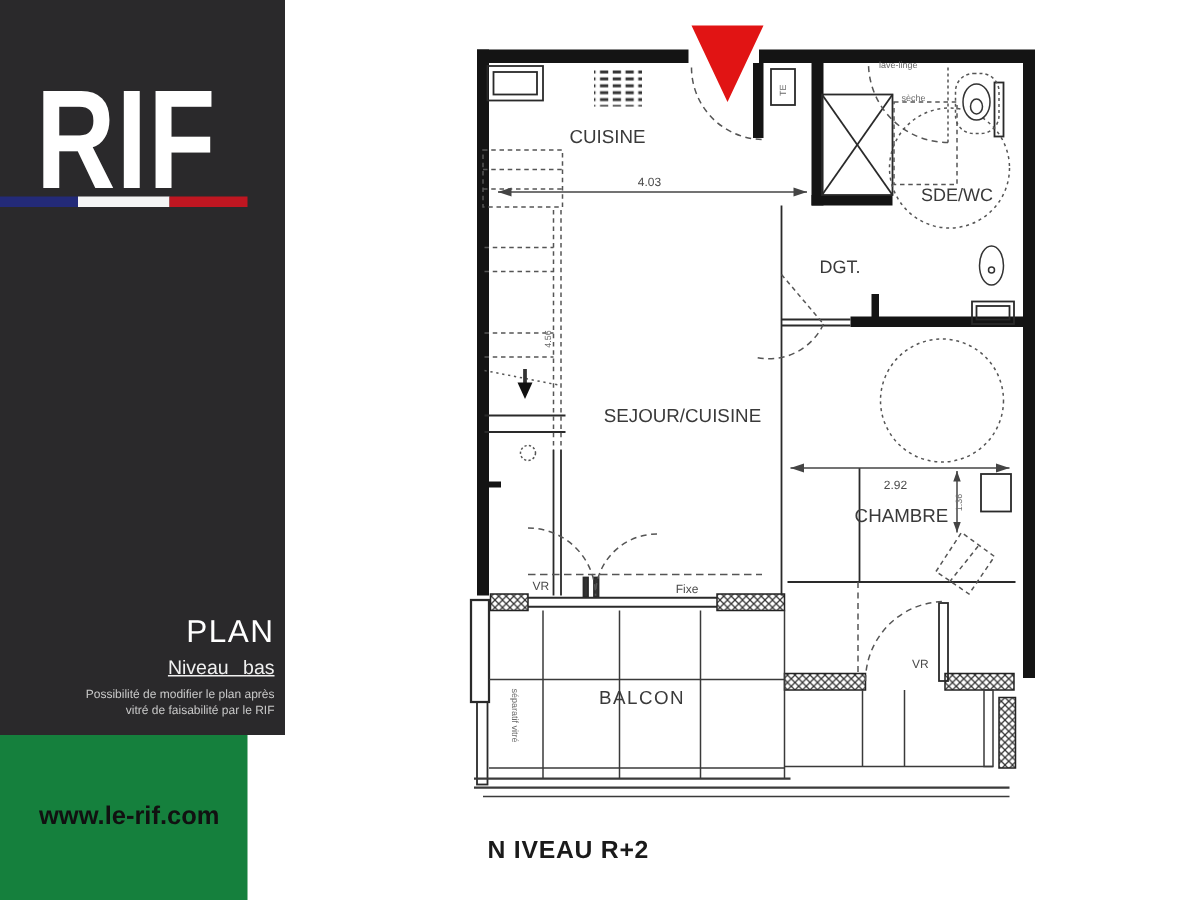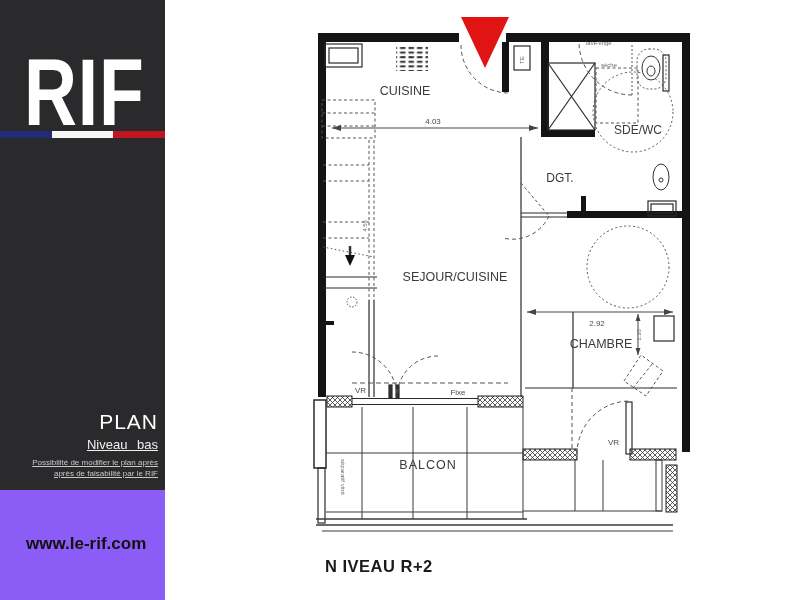--- a/index.html
+++ b/index.html
@@ -1,35 +1,35 @@
 <!DOCTYPE html>
 <html><head>
 <meta charset="utf-8">
 <style>
   html,body{margin:0;padding:0;}
   .page{position:relative;width:800px;height:600px;background:#ffffff;overflow:hidden;
         font-family:"Liberation Sans",sans-serif;}
 
   
-  .sidebar{position:absolute;left:0;top:0;width:165px;height:490px;background:#2a292b;}
+  .sidebar{position:absolute;left:0;top:0;width:190px;height:490px;background:#2a292b;}
   .logo{position:absolute;left:24px;top:46px;color:#ffffff;font-weight:bold;
         font-size:94px;line-height:1;letter-spacing:1px;
         transform:scale(0.78,1);transform-origin:left top;}
   .flagbar{position:absolute;left:0;top:131px;width:165px;height:7px;display:flex;}
   .flagbar .b{width:52px;height:100%;background:#232a78;}
   .flagbar .w{width:61px;height:100%;background:#f5f5f5;}
   .flagbar .r{width:52px;height:100%;background:#bf1621;}
   .tagline{position:absolute;left:25px;top:146px;color:#f2f2f2;font-size:9.5px;
            letter-spacing:0.6px;word-spacing:7px;font-weight:bold;}
   .plan-block{position:absolute;right:7px;top:410px;text-align:right;color:#ffffff;}
   .plan-title{font-size:21px;font-weight:normal;letter-spacing:1px;}
   .plan-sub{font-size:13px;margin-top:3px;word-spacing:6px;color:#f0f0f0;text-decoration:underline;}
   .disclaimer{position:absolute;right:7px;top:458px;text-align:right;color:#c9c9c9;
-              font-size:8px;line-height:1.35;text-decoration:underline;}
-  .side-footer{position:absolute;left:0;top:490px;width:165px;height:110px;background:#8b5cf6;}
+              font-size:8px;line-height:1.35;}
+  .side-footer{position:absolute;left:0;top:490px;width:165px;height:110px;background:#15803d;}
   .website{position:absolute;left:26px;top:44px;color:#111;font-size:17px;font-weight:bold;}
 
   
   .plansvg{position:absolute;left:0;top:0;width:800px;height:600px;}
   text{font-family:"Liberation Sans",sans-serif;}
   .room{fill:#3a3a3a;font-size:12.5px;}
   .room-sm{fill:#3a3a3a;font-size:12px;}
   .dim{fill:#4a4a4a;font-size:8px;}
   .tiny{fill:#6a6a6a;font-size:6px;}
   .note{fill:#4a4a4a;font-size:8px;}
@@ -205,20 +205,20 @@
       <span class="b"></span>
       <span class="w"></span>
       <span class="r"></span>
     </div>
     <div class="plan-block">
       <div class="plan-title">PLAN</div>
       <div class="plan-sub">Niveau bas</div>
     </div>
     <div class="disclaimer">
       <div>Possibilité de modifier le plan après</div>
-      <div>après de faisabilité par le RIF</div>
+      <div>vitré de faisabilité par le RIF</div>
     </div>
   </div>
   <div class="side-footer">
     <div class="website">www.le-rif.com</div>
   </div>
 
 </div>
 
 </body></html>

